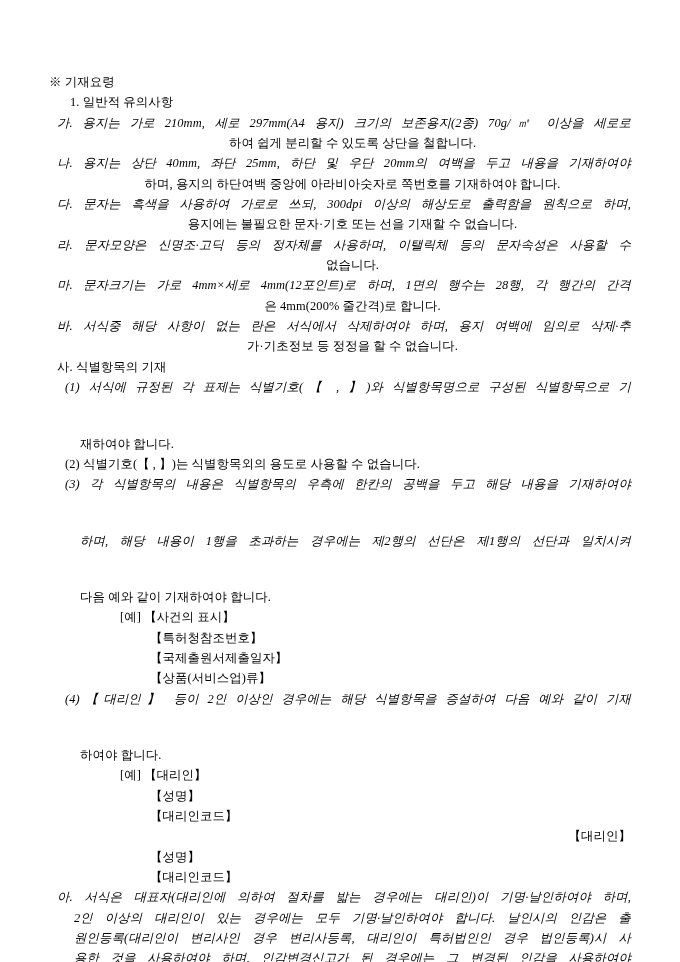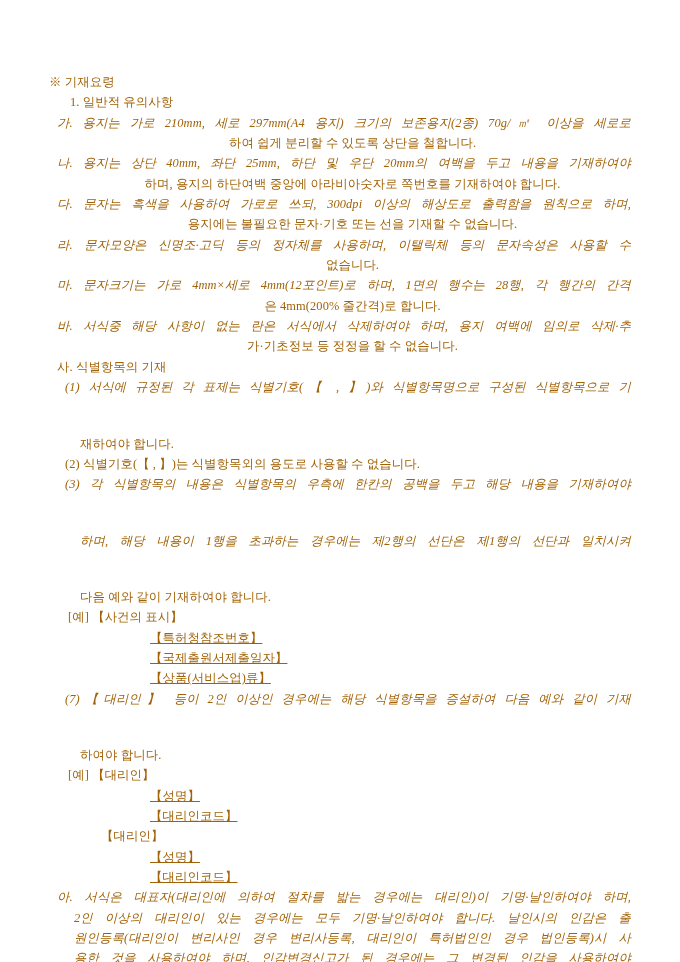--- a/index.html
+++ b/index.html
@@ -1,21 +1,21 @@
 <!DOCTYPE html>
 <html><head>
 <meta charset="utf-8">
 <style>
   html, body { margin: 0; padding: 0; background: #ffffff; }
   .page {
     position: relative;
     width: 680px;
     height: 962px;
     background: #ffffff;
-    color: #a16207;
+    color: #000000;
     font-family: "Liberation Serif", "DejaVu Serif", serif;
     font-size: 12.4px;
     overflow: hidden;
   }
   .doc {
     position: absolute;
     top: 72px;
     left: 0;
     right: 0;
   }
@@ -33,23 +33,23 @@
     text-align-last: justify;
     font-style: italic;
   }
   
   .ind-heading { padding-left: 49px; }  
   .ind-n1      { padding-left: 70px; }  
   .ind-ga      { padding-left: 57px; }  
   .ind-ga-c    { padding-left: 74px; text-align: center; }  
   .ind-p1      { padding-left: 65px; }  
   .ind-p1-c    { padding-left: 80px; margin-top: 36px; }  
-  .ind-ex      { padding-left: 68px; } 
-  .ind-ex1     { padding-left: 101px; } 
-  .ind-ex2     { padding-left: 150px; text-decoration: underline; } 
+  .ind-ex      { padding-left: 120px; } 
+  .ind-ex1     { padding-left: 101px; text-align: right; } 
+  .ind-ex2     { padding-left: 150px; } 
 </style>
 </head>
 <body>
 
 <div class="page">
   <div class="doc">
     <div class="line ind-heading">※ 기재요령</div>
     <div id="doc-lines">
         <div class="line ind-n1">1. 일반적 유의사항</div>
         <div class="line ind-ga just">가. 용지는 가로 210mm, 세로 297mm(A4 용지) 크기의 보존용지(2종) 70g/㎡ 이상을 세로로</div>
@@ -68,21 +68,21 @@
         <div class="line ind-p1 just">(1) 서식에 규정된 각 표제는 식별기호(【 , 】)와 식별항목명으로 구성된 식별항목으로 기</div>
         <div class="line ind-p1-c">재하여야 합니다.</div>
         <div class="line ind-p1">(2) 식별기호(【 , 】)는 식별항목외의 용도로 사용할 수 없습니다.</div>
         <div class="line ind-p1 just">(3) 각 식별항목의 내용은 식별항목의 우측에 한칸의 공백을 두고 해당 내용을 기재하여야</div>
         <div class="line ind-p1-c just">하며, 해당 내용이 1행을 초과하는 경우에는 제2행의 선단은 제1행의 선단과 일치시켜</div>
         <div class="line ind-p1-c">다음 예와 같이 기재하여야 합니다.</div>
         <div class="line ind-ex">[예] 【사건의 표시】</div>
         <div class="line ind-ex2">【특허청참조번호】</div>
         <div class="line ind-ex2">【국제출원서제출일자】</div>
         <div class="line ind-ex2">【상품(서비스업)류】</div>
-        <div class="line ind-p1 just">(7)【대리인】 등이 2인 이상인 경우에는 해당 식별항목을 증설하여 다음 예와 같이 기재</div>
+        <div class="line ind-p1 just">(4)【대리인】 등이 2인 이상인 경우에는 해당 식별항목을 증설하여 다음 예와 같이 기재</div>
         <div class="line ind-p1-c">하여야 합니다.</div>
         <div class="line ind-ex">[예] 【대리인】</div>
         <div class="line ind-ex2">【성명】</div>
         <div class="line ind-ex2">【대리인코드】</div>
         <div class="line ind-ex1">【대리인】</div>
         <div class="line ind-ex2">【성명】</div>
         <div class="line ind-ex2">【대리인코드】</div>
         <div class="line ind-ga just">아. 서식은 대표자(대리인에 의하여 절차를 밟는 경우에는 대리인)이 기명·날인하여야 하며,</div>
         <div class="line ind-ga-c just">2인 이상의 대리인이 있는 경우에는 모두 기명·날인하여야 합니다. 날인시의 인감은 출</div>
         <div class="line ind-ga-c just">원인등록(대리인이 변리사인 경우 변리사등록, 대리인이 특허법인인 경우 법인등록)시 사</div>

